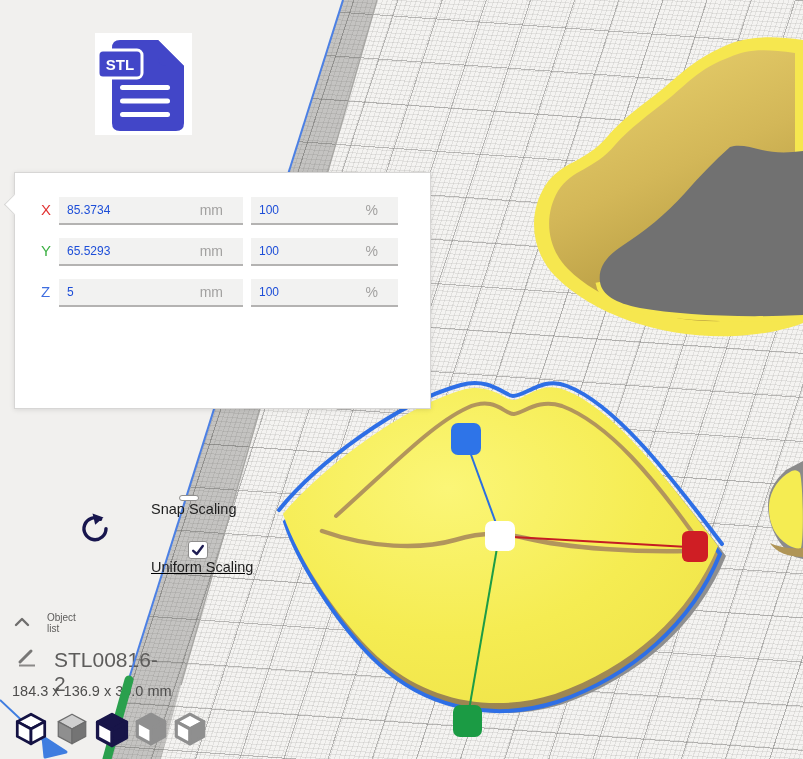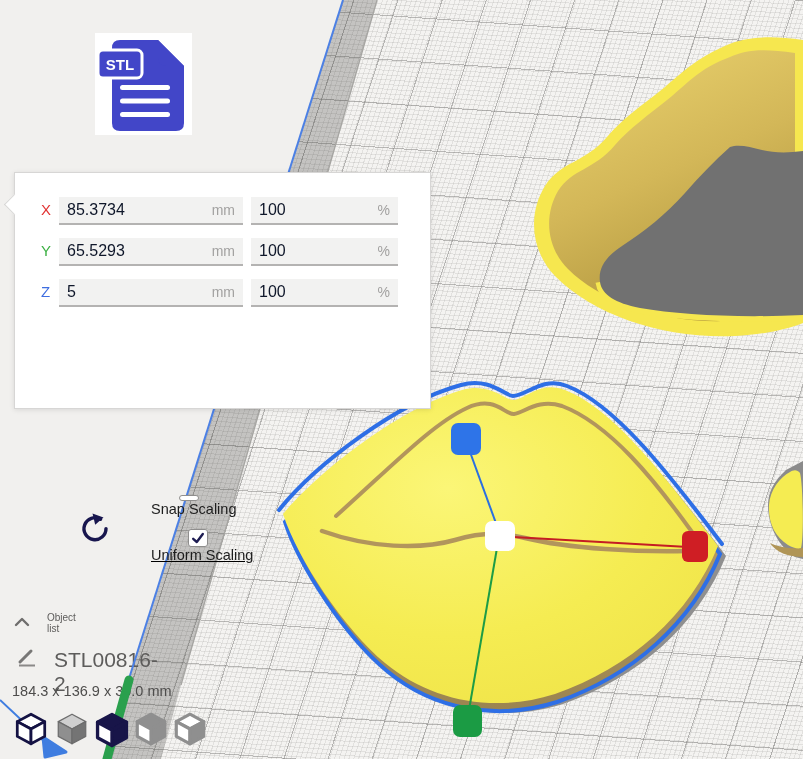--- a/index.html
+++ b/index.html
@@ -41,23 +41,23 @@
   .row{position:absolute;left:0;width:100%;height:26px;}
   .row .axis{position:absolute;left:26px;top:4px;font-size:15px;font-weight:400;}
   .field{
     position:absolute;top:0;height:26px;background:#f2f2f1;border-bottom:2px solid #b4b3b2;
     display:flex;align-items:center;
   }
   .field.mm{left:44px;width:184px;}
   .field.pct{left:236px;width:147px;}
   .field input{
     flex:1;min-width:0;border:none;background:transparent;outline:none;
-    font-family:"Liberation Sans",sans-serif;font-size:16px;color:#0f172a;padding:0 0 0 8px;
-  }
-  .field .unit{font-size:14px;color:#a2a1a0;padding-right:8px;}
+    font-family:"Liberation Sans",sans-serif;font-size:12px;color:#1d4ed8;padding:0 0 0 8px;
+  }
+  .field .unit{font-size:14px;color:#a2a1a0;padding-right:20px;}
   .chk-row{position:absolute;left:127px;height:22px;display:flex;align-items:center;flex-direction:column;}
   .chk{
     width:20px;height:20px;background:#fff;border:1px solid #8f8e8d;border-radius:3px;
     display:inline-flex;align-items:center;justify-content:center;box-sizing:border-box;
   }
   .chk svg{display:none;}
   .chk.checked svg{display:block;}
   .chk-label{font-size:14.5px;color:#1d1d1d;margin-left:9px;white-space:nowrap;}
   .reset-btn{position:absolute;left:60px;top:336px;width:38px;height:38px;background:transparent;border:none;cursor:pointer;padding:0;}
   
@@ -198,21 +198,21 @@
       <polygon points="17.5,4.5 28.5,8.6 20.2,15.8" fill="#18164e"></polygon>
     </svg>
   </button>
 
   <div class="chk-row" style="top:322px;">
     <span class="chk" id="chk0">
       
     </span>
     <span class="chk-label">Snap Scaling</span>
   </div>
-  <div class="chk-row" style="top:356px;text-decoration:underline;">
+  <div class="chk-row" style="top:368px;text-decoration:underline;">
     <span class="chk checked" id="chk1">
       <svg width="16" height="16" viewBox="0 0 20 20">
           <polyline points="4,11 8.5,15 16,5" fill="none" stroke="#1d1c52" stroke-width="3" stroke-linecap="round" stroke-linejoin="round"></polyline>
         </svg>
     </span>
     <span class="chk-label">Uniform Scaling</span>
   </div>
 </div>
 
 <div class="objlist">

